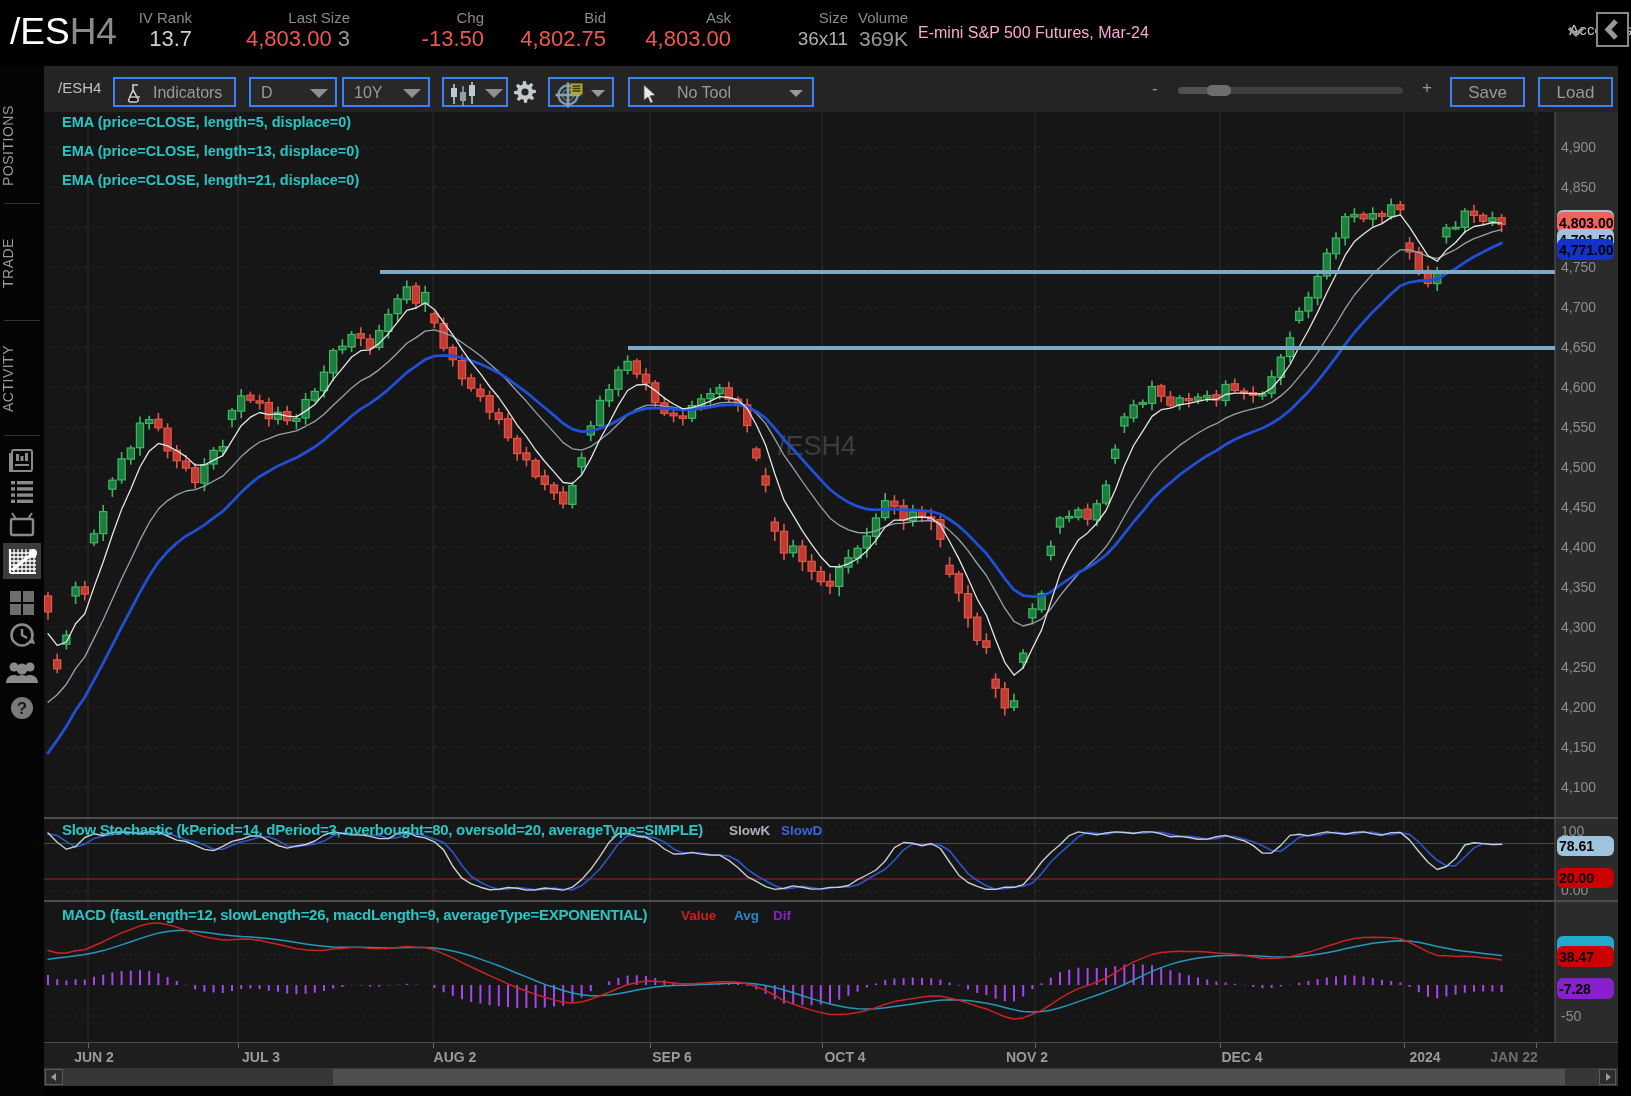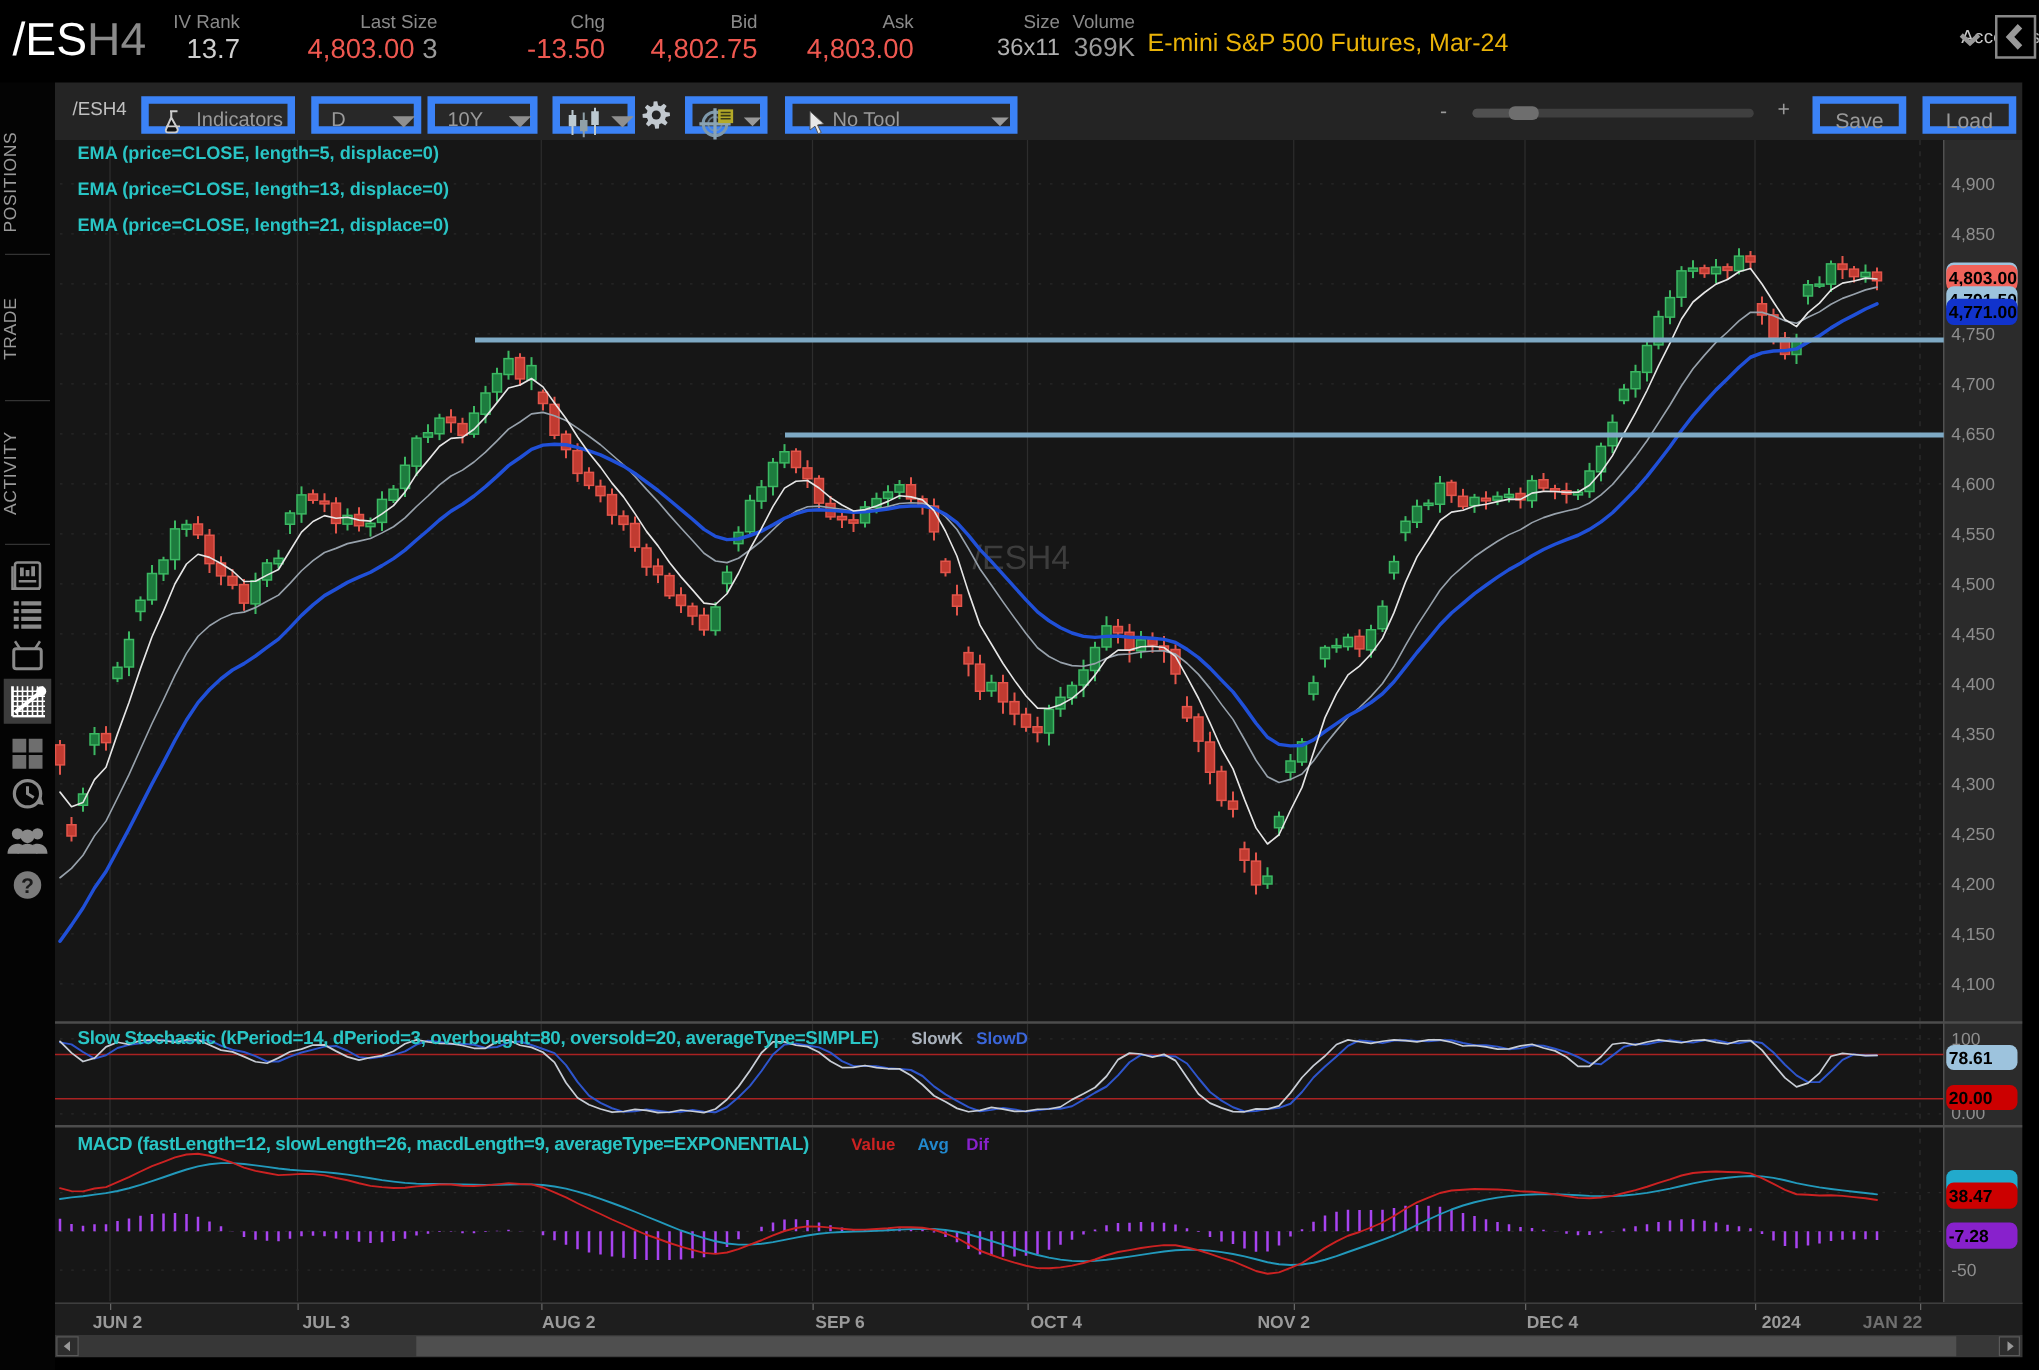--- a/index.html
+++ b/index.html
@@ -3,25 +3,25 @@
 <style>
 * { margin:0; padding:0; box-sizing:border-box; }
 body { width:1631px; height:1096px; background:#000; font-family:"Liberation Sans",sans-serif; overflow:hidden; position:relative; }
 .hdr { position:absolute; left:0; top:0; width:1631px; height:66px; background:#000; }
 .sym { position:absolute; left:10px; top:11px; font-size:37px; color:#fff; }
 .sym span { color:#8a8a8a; }
 .col { position:absolute; top:9px; text-align:right; }
 .col .l { font-size:15px; color:#8a8a8a; line-height:17px; }
 .col .v { font-size:22px; color:#cfcfcf; line-height:26px; white-space:nowrap; }
 .red, .col .red { color:#ef5850 !important; }
-.ttl { position:absolute; left:918px; top:24px; font-size:20px; color:#eab308; }
+.ttl { position:absolute; left:918px; top:24px; font-size:16px; color:#f9a8d4; }
 .acc { position:absolute; left:1569px; top:21px; font-size:15px; font-weight:normal; color:#c8c8c8; letter-spacing:0.2px; }
 .cbtn { position:absolute; left:1596px; top:12px; width:33px; height:35px; border:2px solid #888; background:#000; }
 .tb { position:absolute; left:44px; top:66px; width:1574px; height:46px; background:#242424; }
-.tbx { position:absolute; top:11px; height:30px; border:6px solid #3b82f6; background:#282828; color:#9a9a9a; font-size:16px; line-height:28px; }
+.tbx { position:absolute; top:11px; height:30px; border:2px solid #3b82f6; background:#282828; color:#9a9a9a; font-size:16px; line-height:28px; }
 .vt { position:absolute; left:0; width:44px; color:#9a9a9a; font-size:14px; letter-spacing:0.5px;
       writing-mode:vertical-rl; transform:rotate(180deg); text-align:center; }
 .sep { position:absolute; left:4px; width:36px; height:1px; background:#333; }
 .icn { position:absolute; left:0; width:44px; text-align:center; }
 .mlab { position:absolute; top:6px; width:80px; text-align:center; font-size:14px; font-weight:bold; color:#9a9a9a; }
 </style></head>
 <body>
 <div class="hdr">
   <div class="sym">/ES<span>H4</span></div>
   <div class="col" style="left:92px;width:100px">
@@ -177,21 +177,21 @@
         <path d="M17.5 6h8M17.5 8.5h8M17.5 11h8" stroke="#3a3a18" stroke-width="1.3"></path>
       </svg>
     <svg width="16" height="10" style="position:absolute;left:40px;top:10px">
         <path d="M1 1 L8 8 L15 1Z" fill="#999"></path>
       </svg>
     </div>
   <div class="tbx" style="left:584px;width:186px">
     <svg width="16" height="20" style="position:absolute;left:12px;top:5px" viewBox="0 0 16 20">
         <path d="M2 1 L13 11 L8 12 L11 18 L8.5 19 L6 13 L2 16Z" fill="#e8e8e8" stroke="#555" stroke-width="0.8"></path>
       </svg>
-    <span style="margin-left:32px">No Tool</span>
+    <span style="margin-left:47px">No Tool</span>
     <svg width="16" height="10" style="position:absolute;left:158px;top:10px">
         <path d="M1 1 L8 8 L15 1Z" fill="#999"></path>
       </svg></div>
 
   <div style="position:absolute;left:1108px;top:13px;color:#9a9a9a;font-size:17px">-</div>
   <div style="position:absolute;left:1134px;top:21px;width:225px;height:7px;border-radius:4px;background:#3f3f3f"></div>
   <div style="position:absolute;left:1134px;top:21px;width:38px;height:7px;border-radius:4px;background:#505050"></div>
   <div style="position:absolute;left:1163px;top:19px;width:24px;height:11px;border-radius:5px;background:#6e6e6e"></div>
   <div style="position:absolute;left:1378px;top:12px;color:#9a9a9a;font-size:17px">+</div>
   <div class="tbx" style="left:1406px;width:75px;text-align:center;font-size:17px">Save</div>

